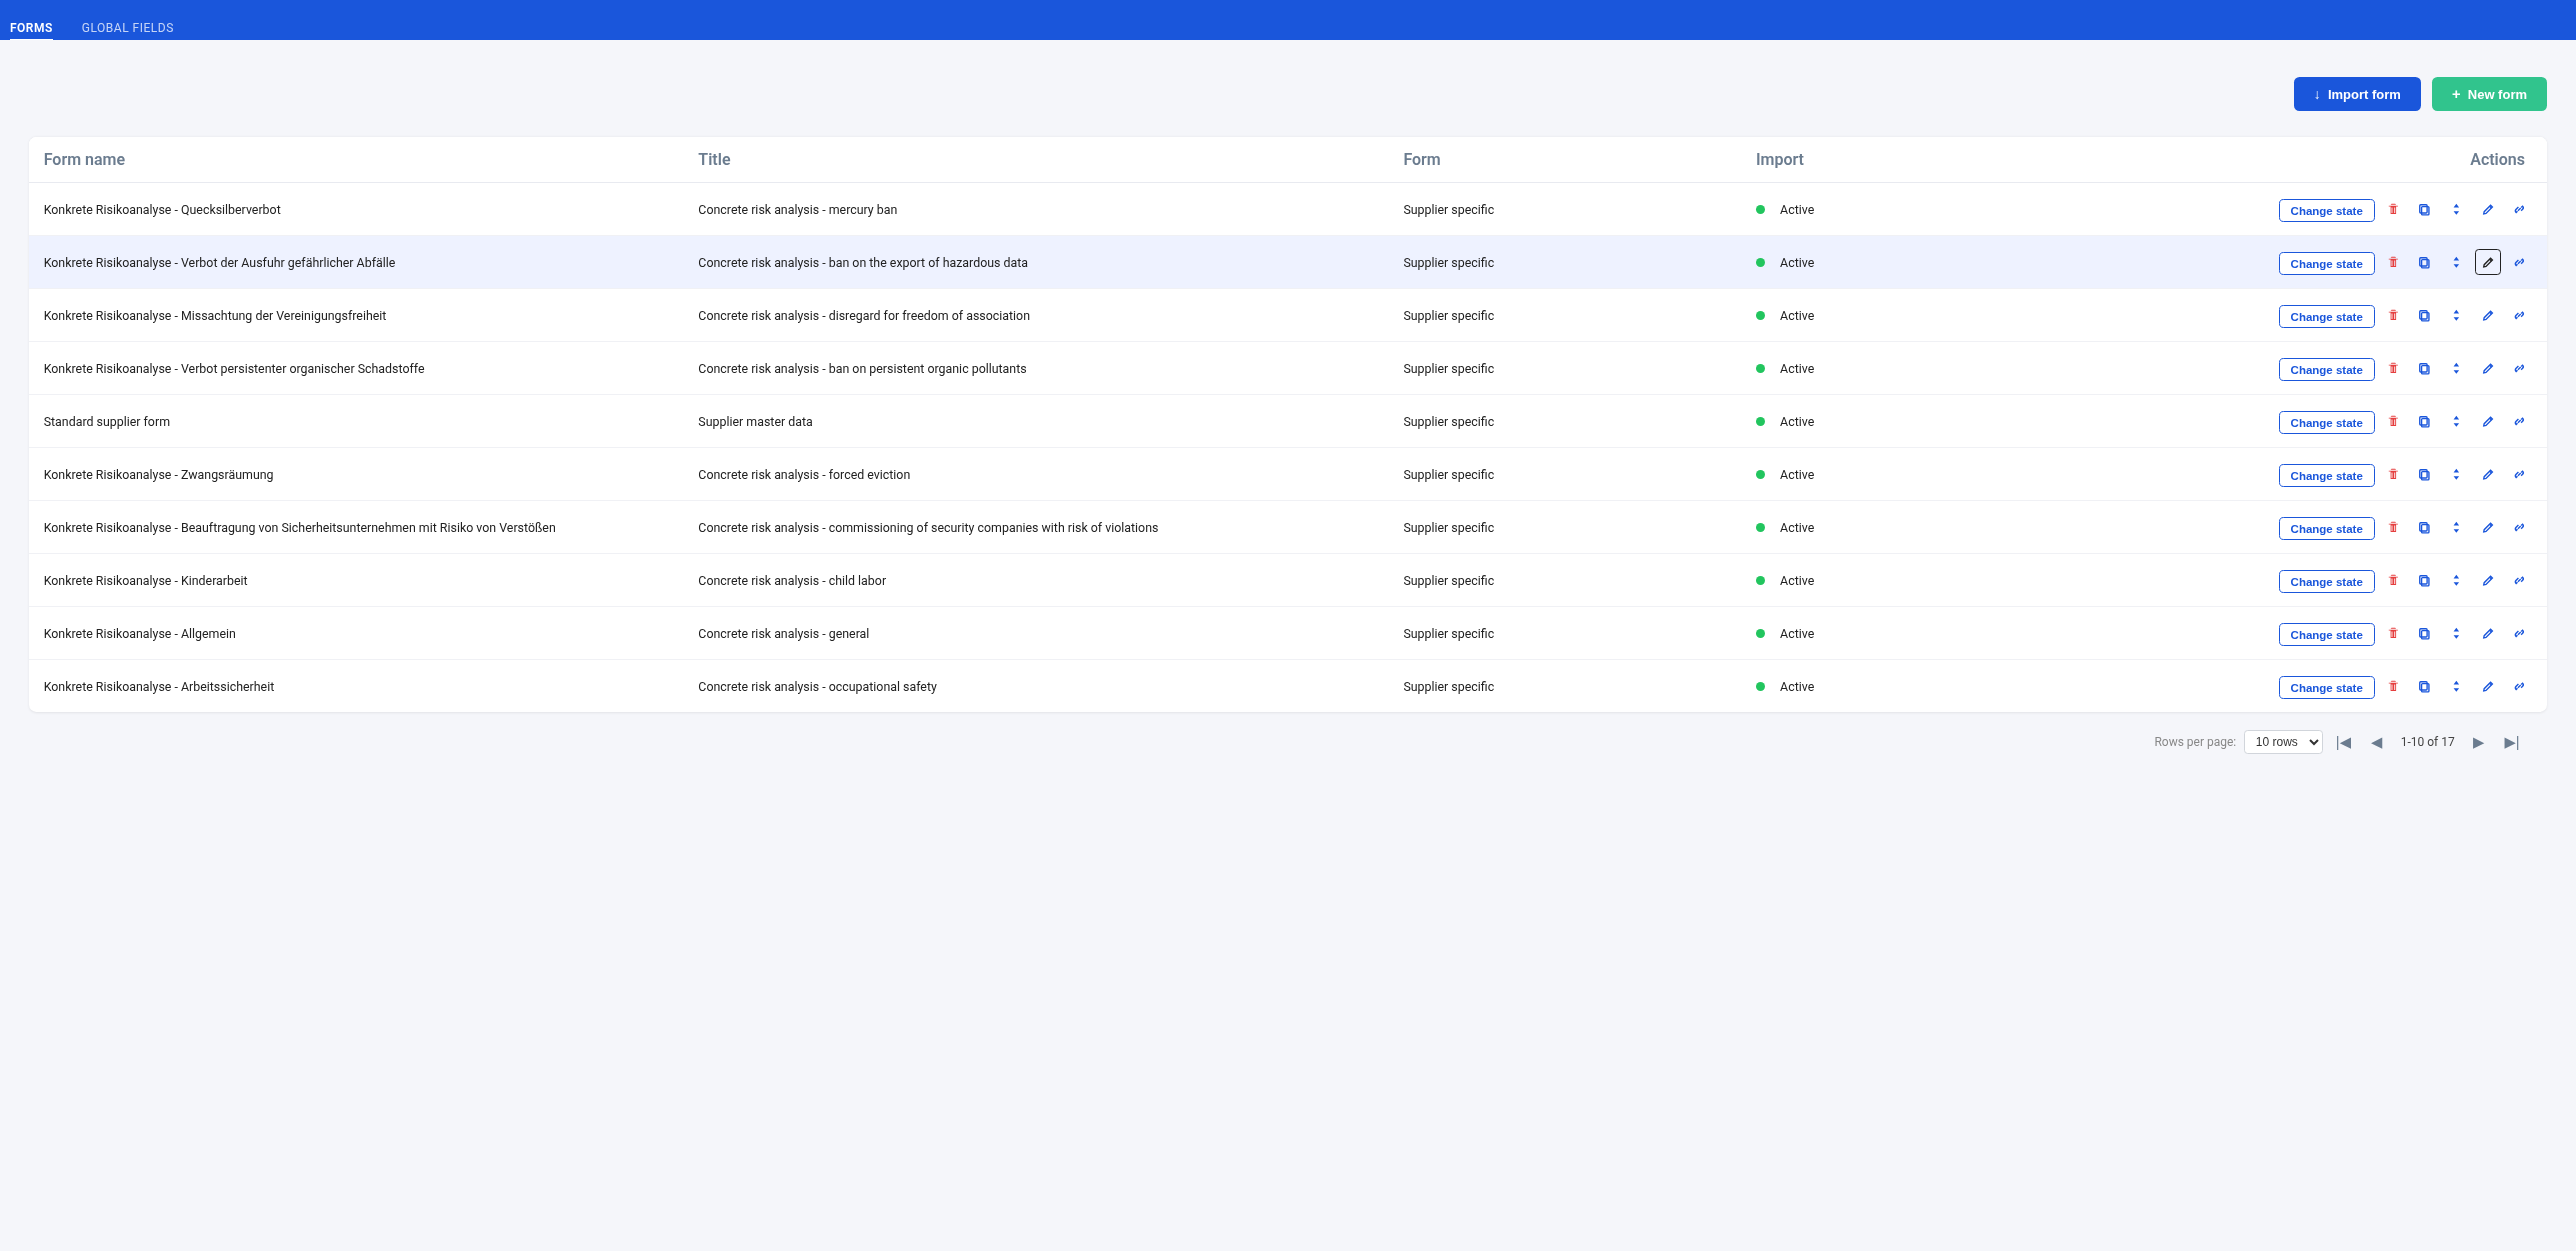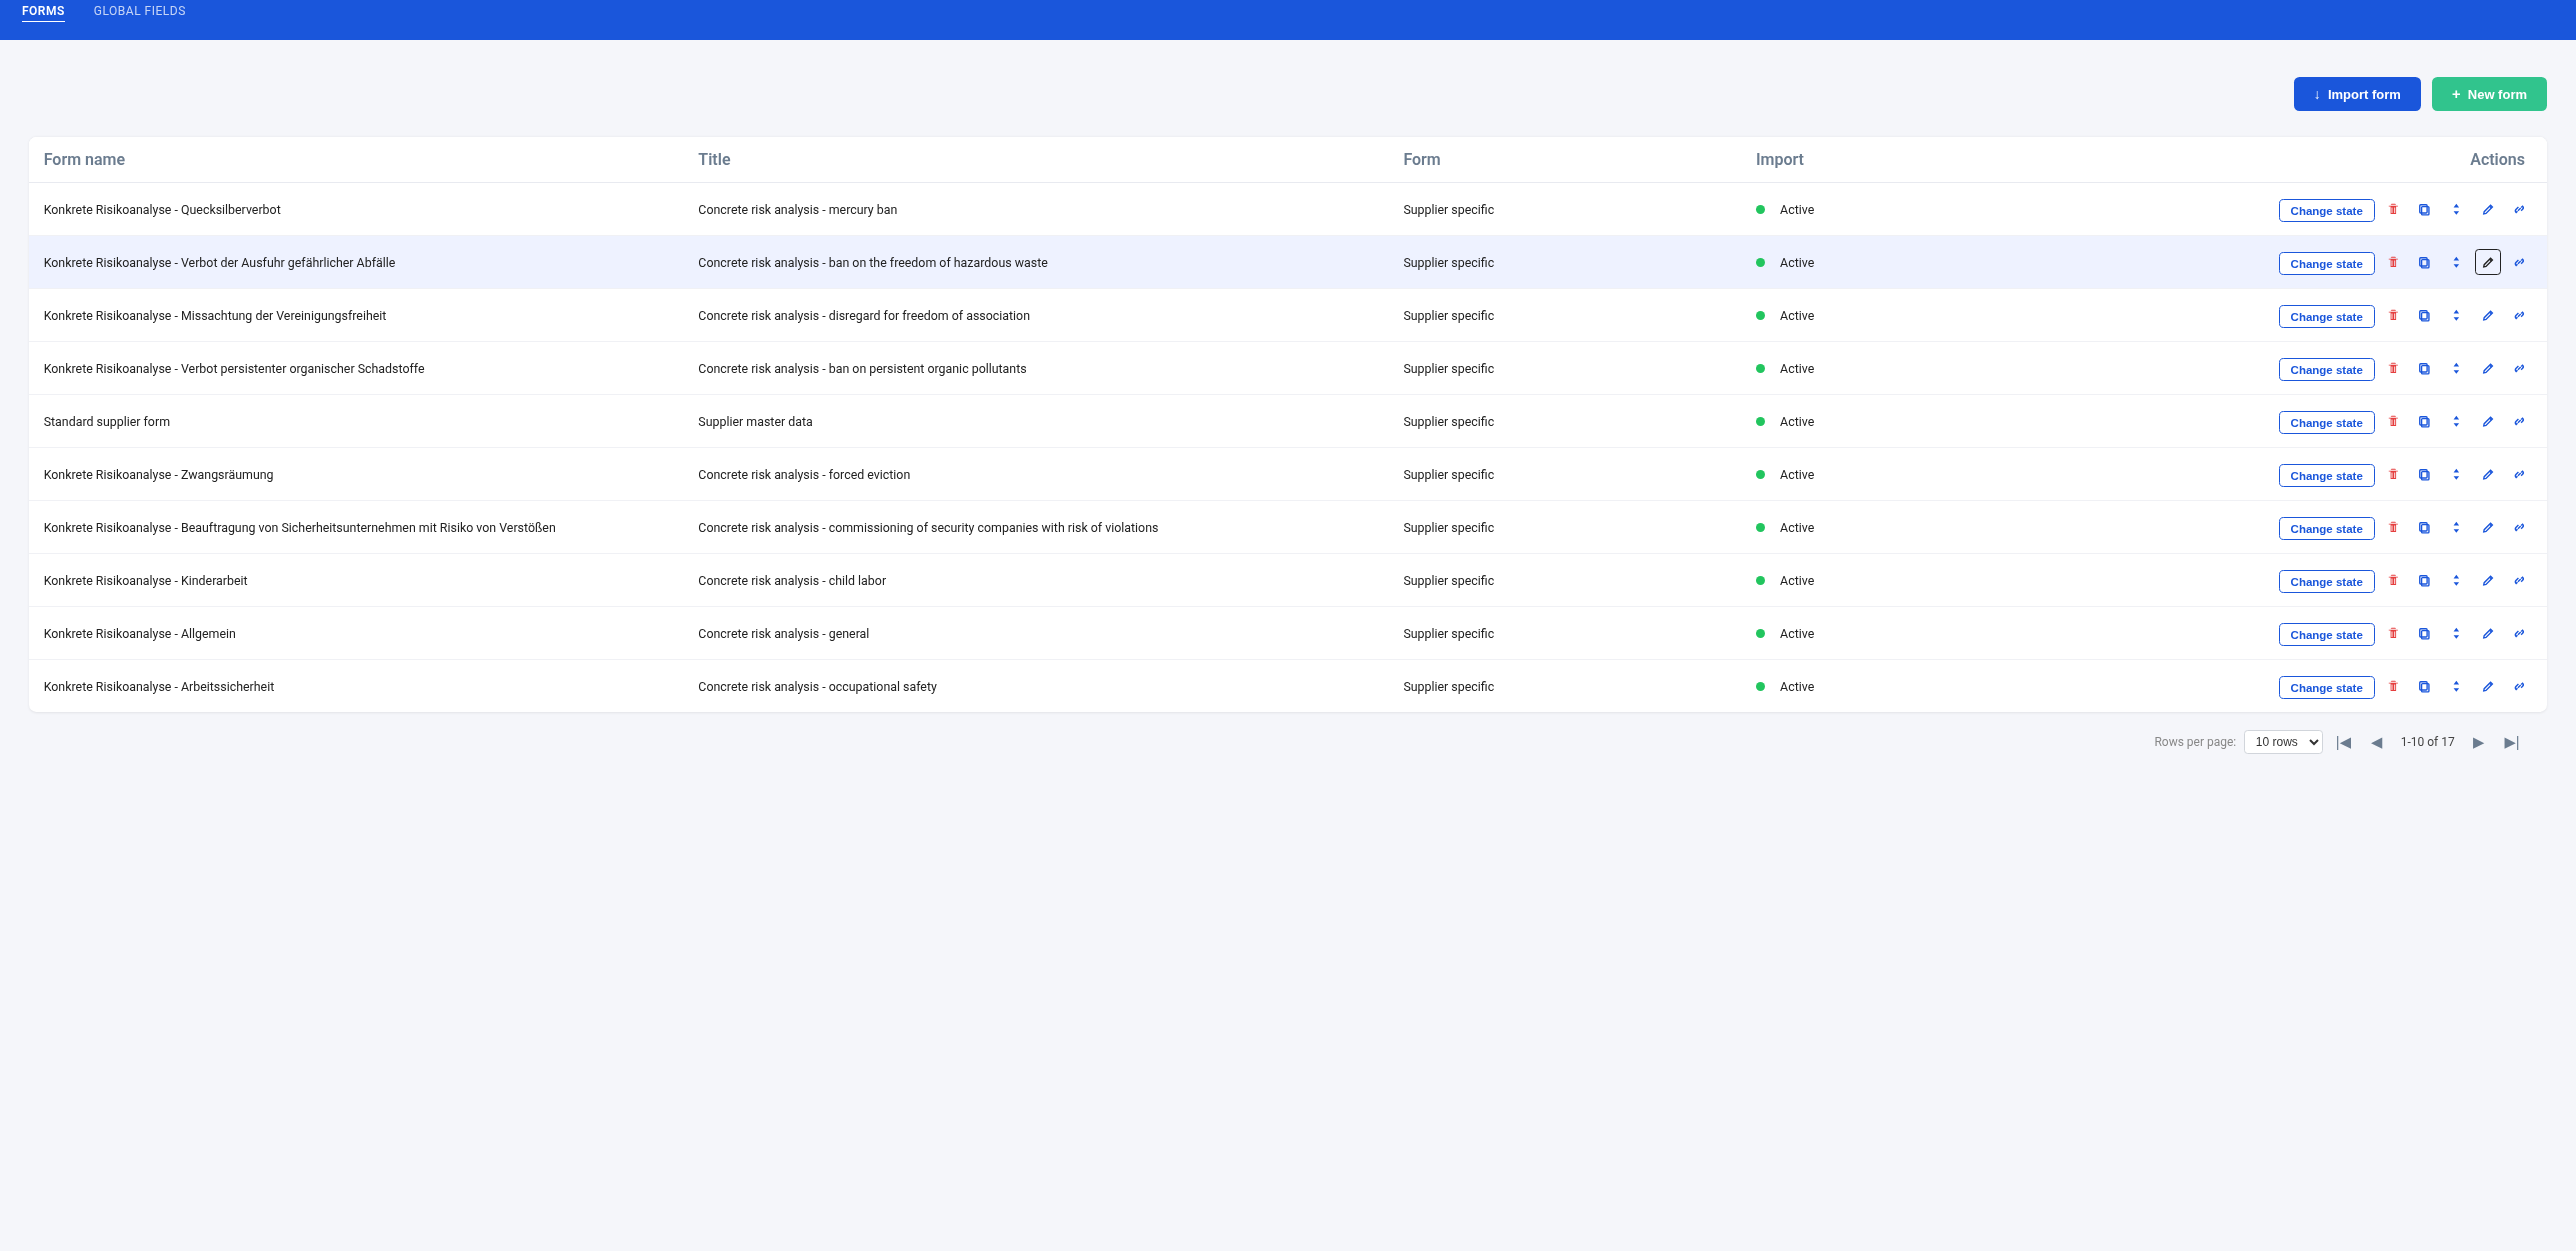--- a/index.html
+++ b/index.html
@@ -3,22 +3,22 @@
   <meta charset="utf-8">
   <style>
     * { box-sizing: border-box; margin: 0; padding: 0; }
     body { font-family: -apple-system, BlinkMacSystemFont, 'Segoe UI', Roboto, sans-serif; background: #f5f6fa; color: #333; font-size: 13px; }
 
     
     .top-nav {
       background: #1a56db;
       height: 40px;
       display: flex;
-      align-items: flex-start;
-      padding: 0 22px;
+      align-items: flex-end;
+      padding: 0 10px;
       gap: 29px;
     }
     .nav-tab {
       color: #fff;
       font-size: 12px;
       font-weight: 600;
       letter-spacing: 0.5px;
       cursor: pointer;
       padding: 3.7px 0;
       border-bottom: 1.8px solid transparent;
@@ -290,21 +290,21 @@
                     <path d="M6 10l-1.5 1.5a2.5 2.5 0 010-3.5L7 5.5"></path>
                     <path d="M10 6l1.5-1.5a2.5 2.5 0 010 3.5L10 9.5"></path>
                     <line x1="6.5" y1="9.5" x2="9.5" y2="6.5"></line>
                   </svg>
                 </span>
               </div>
             </td>
           </tr>
           <tr class="highlighted">
             <td class="col-name">Konkrete Risikoanalyse - Verbot der Ausfuhr gefährlicher Abfälle</td>
-            <td class="col-title">Concrete risk analysis - ban on the freedom of hazardous waste</td>
+            <td class="col-title">Concrete risk analysis - ban on the export of hazardous data</td>
             <td class="col-area">Supplier specific</td>
             <td class="col-status">
               <div class="status-active">
                 <span class="status-dot"></span>
                 <span>Active</span>
               </div>
             </td>
             <td class="col-actions-cell">
               <div class="actions-cell">
                 <button class="btn-change-state">Change state</button>

